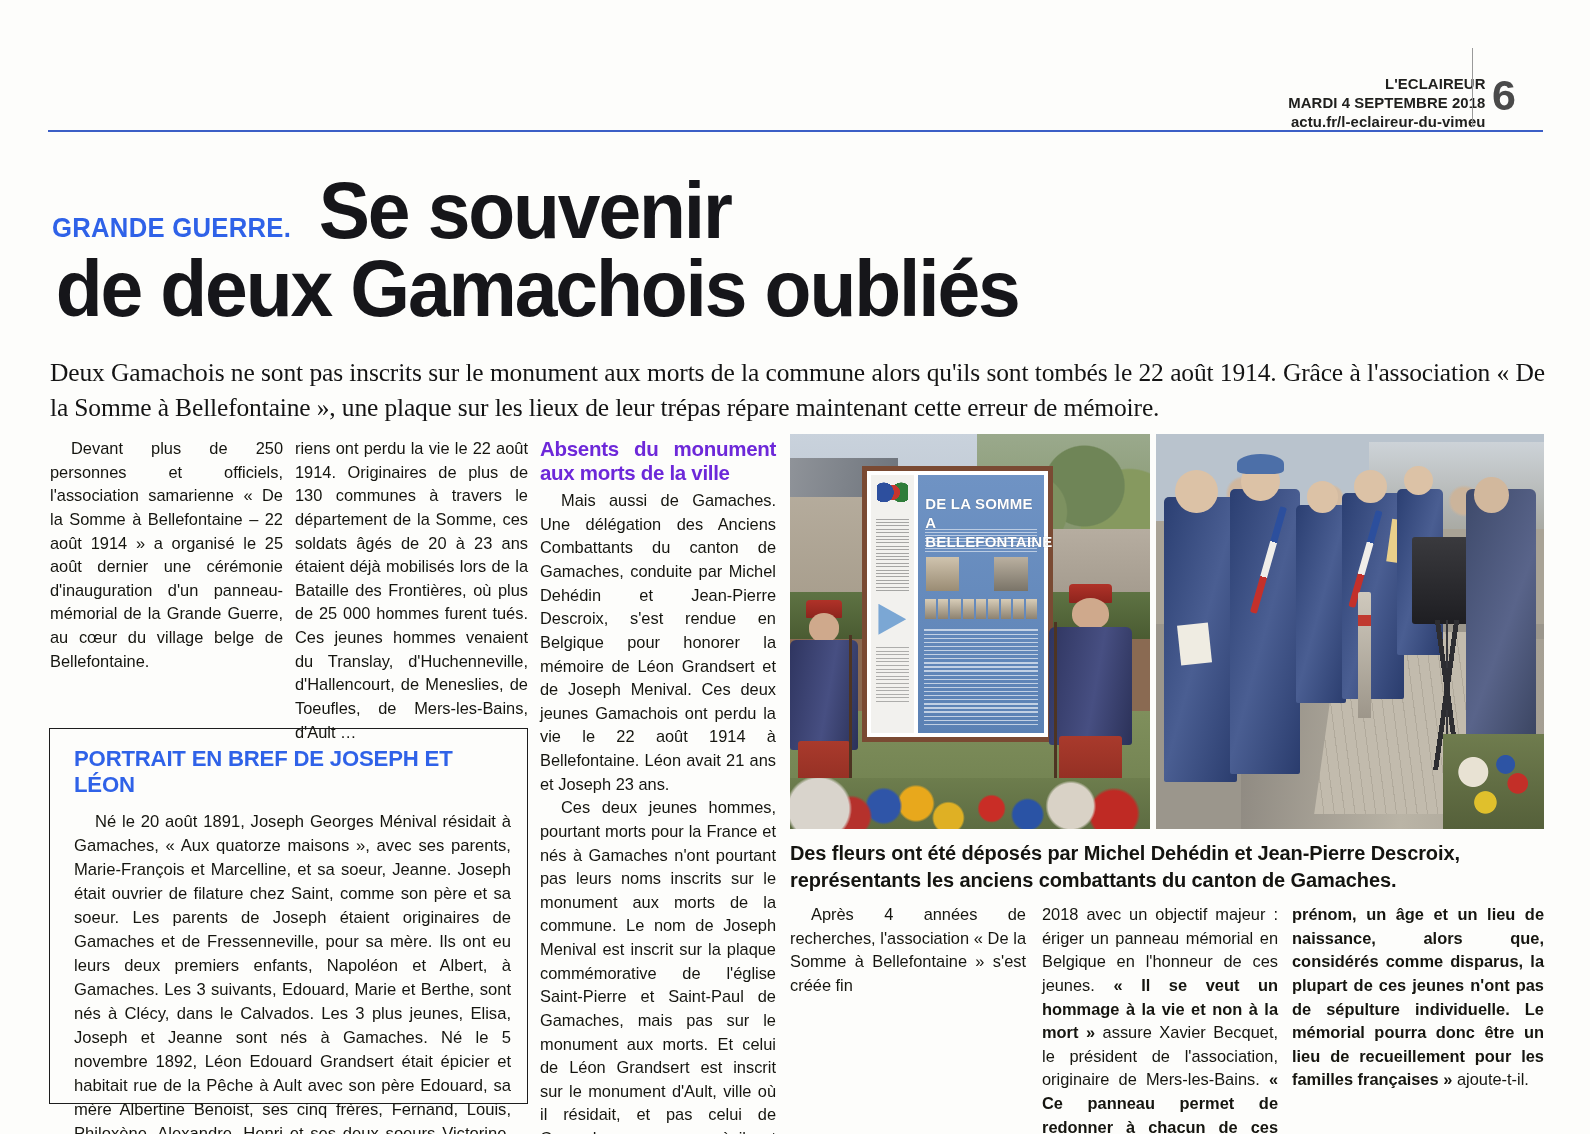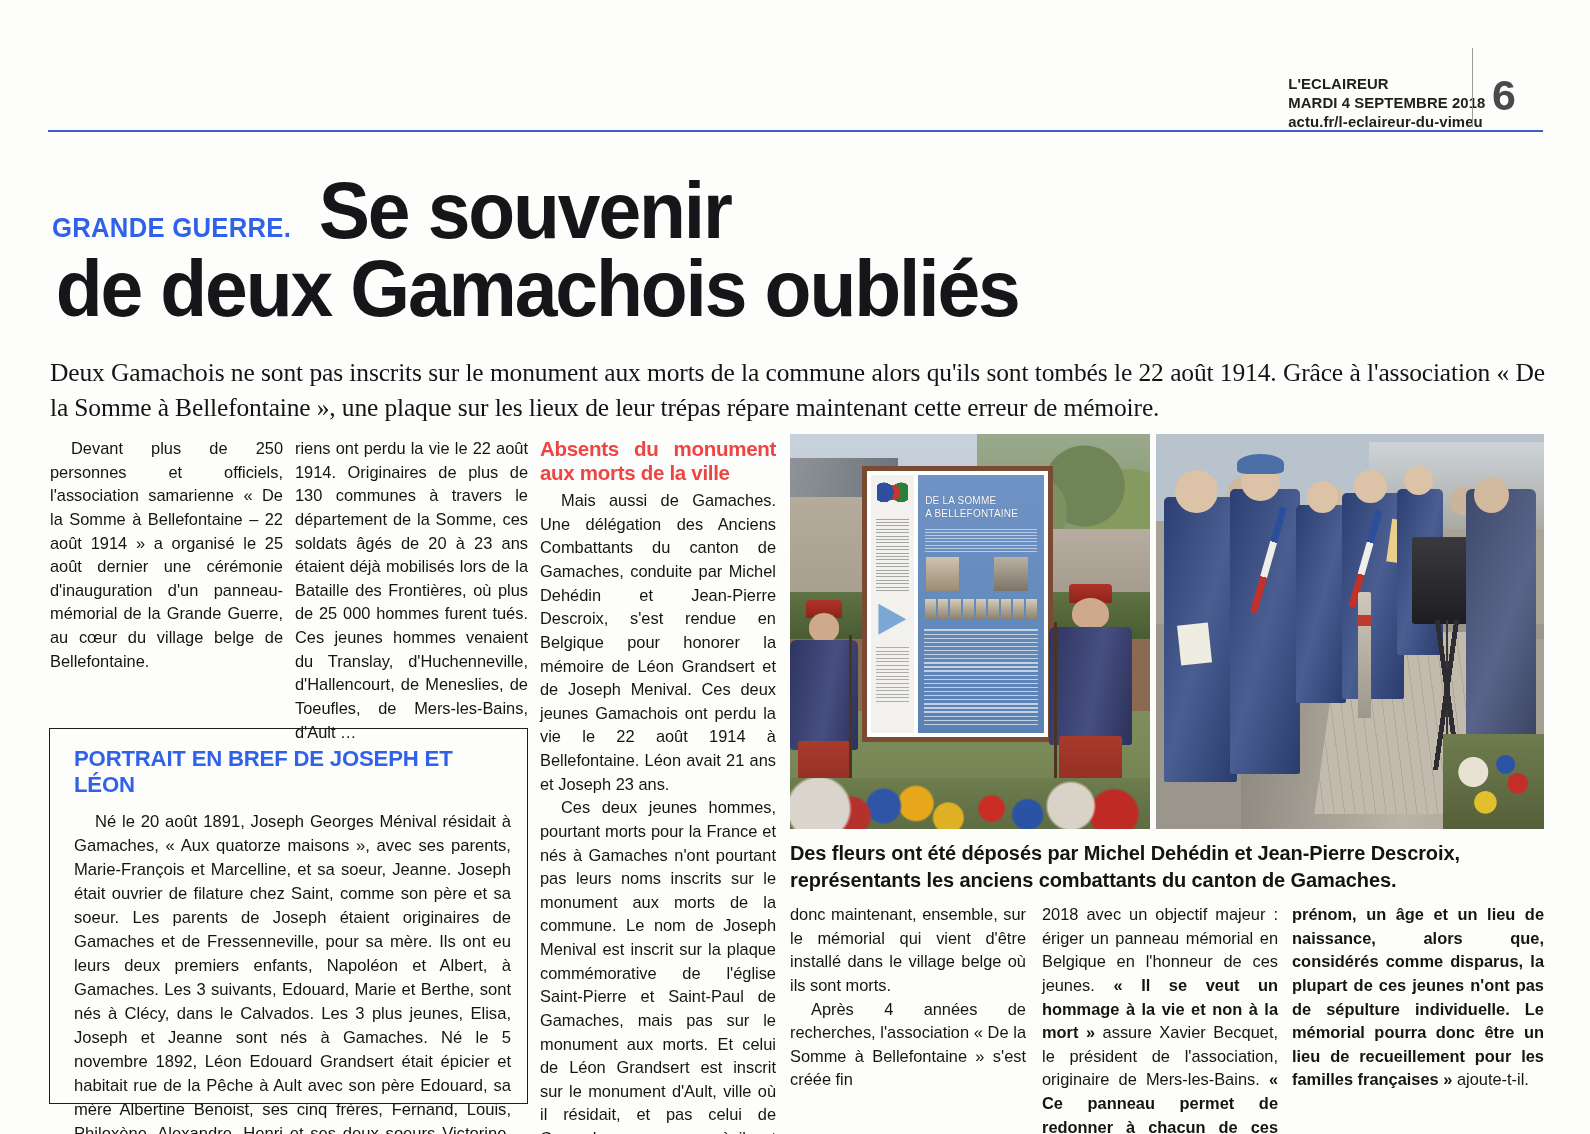--- a/index.html
+++ b/index.html
@@ -54,21 +54,21 @@
     margin-bottom: 9px;
     transform: scaleX(0.92);
     transform-origin: left bottom;
     white-space: nowrap;
   }
 
   .header-right {
     position: absolute;
     right: 105px;
     top: 75px;
-    text-align: left;
+    text-align: right;
     line-height: 1.22;
   }
   .header-right div {
     font-size: 15.5px;
     font-weight: bold;
     color: #20201e;
     letter-spacing: 0.1px;
     white-space: nowrap;
     transform: scaleX(0.96);
     transform-origin: right center;
@@ -163,21 +163,21 @@
   .col p + p { margin-top: 0; }
 
   #col1 { left: 50px;  top: 437px; width: 233px; }
   #col2 { left: 295px; top: 437px; width: 233px; }
   #col3 { left: 540px; top: 437px; width: 236px; }
 
   .subhead {
     font-size: 20.5px;
     font-weight: bold;
     line-height: 1.15;
-    color: #ef4444;
+    color: #6d28d9;
     margin: 0 0 5px 0;
     letter-spacing: -0.3px;
   }
 
   
   .portrait-box {
     position: absolute;
     left: 49px;
     top: 728px;
     width: 479px;
@@ -270,22 +270,22 @@
   }
   .p1-panel {
     position: absolute; left: 28%; top: 1.5%; width: 70%; height: 97%;
     background: linear-gradient(#6f93c4, #5b81b4);
   }
   .p1-panel-title {
     position: absolute;
     left: 6%;
     top: 8%;
     color: #ffffff;
-    font-size: 10px;
-    font-weight: normal;
+    font-size: 15px;
+    font-weight: bold;
     line-height: 1.25;
     letter-spacing: 0.2px;
     text-shadow: 0 0 1px rgba(0,0,0,.4);
   }
   .p1-panel-para {
     position: absolute; left: 6%; top: 21%; width: 88%; height: 9%;
     background: repeating-linear-gradient(0deg, rgba(255,255,255,.55) 0 1px, transparent 1px 3.2px);
   }
   .p1-panel-ph1 {
     position: absolute; left: 7%; top: 32%; width: 26%; height: 13%;
@@ -660,21 +660,20 @@
       <div class="p2-tripod"></div>
       <div class="p2-operator"></div>
       <div class="p2-operator-head"></div>
       <div class="p2-wreath"></div>
     </div>
   </div>
 
   <div class="caption">Des fleurs ont été déposés par Michel Dehédin et Jean-Pierre Descroix, représentants les anciens combattants du canton de Gamaches.</div>
 
   <div class="col" id="bcol1">
-    <p style="text-indent:0">donc maintenant, ensemble, sur le mémorial qui vient d'être installé dans le village belge où ils sont morts.</p>
     <p>Après 4 années de recherches, l'association « De la Somme à Bellefontaine » s'est créée fin</p>
   </div>
 
   <div class="col" id="bcol2">
     <p style="text-indent:0"><span>2018 avec un objectif majeur : ériger un panneau mémorial en Belgique en l'honneur de ces jeunes. </span><b class="q">« Il se veut un hommage à la vie et non à la mort »</b><span> assure Xavier Becquet, le président de l'association, originaire de Mers-les-Bains. </span><b class="q">« Ce panneau permet de redonner à chacun de ces jeunes un</b></p>
   </div>
 
   <div class="col" id="bcol3">
     <p style="text-indent:0"><b class="q">prénom, un âge et un lieu de naissance, alors que, considérés comme disparus, la plupart de ces jeunes n'ont pas de sépulture individuelle. Le mémorial pourra donc être un lieu de recueillement pour les familles françaises »</b><span> ajoute-t-il.</span></p>
   </div>

